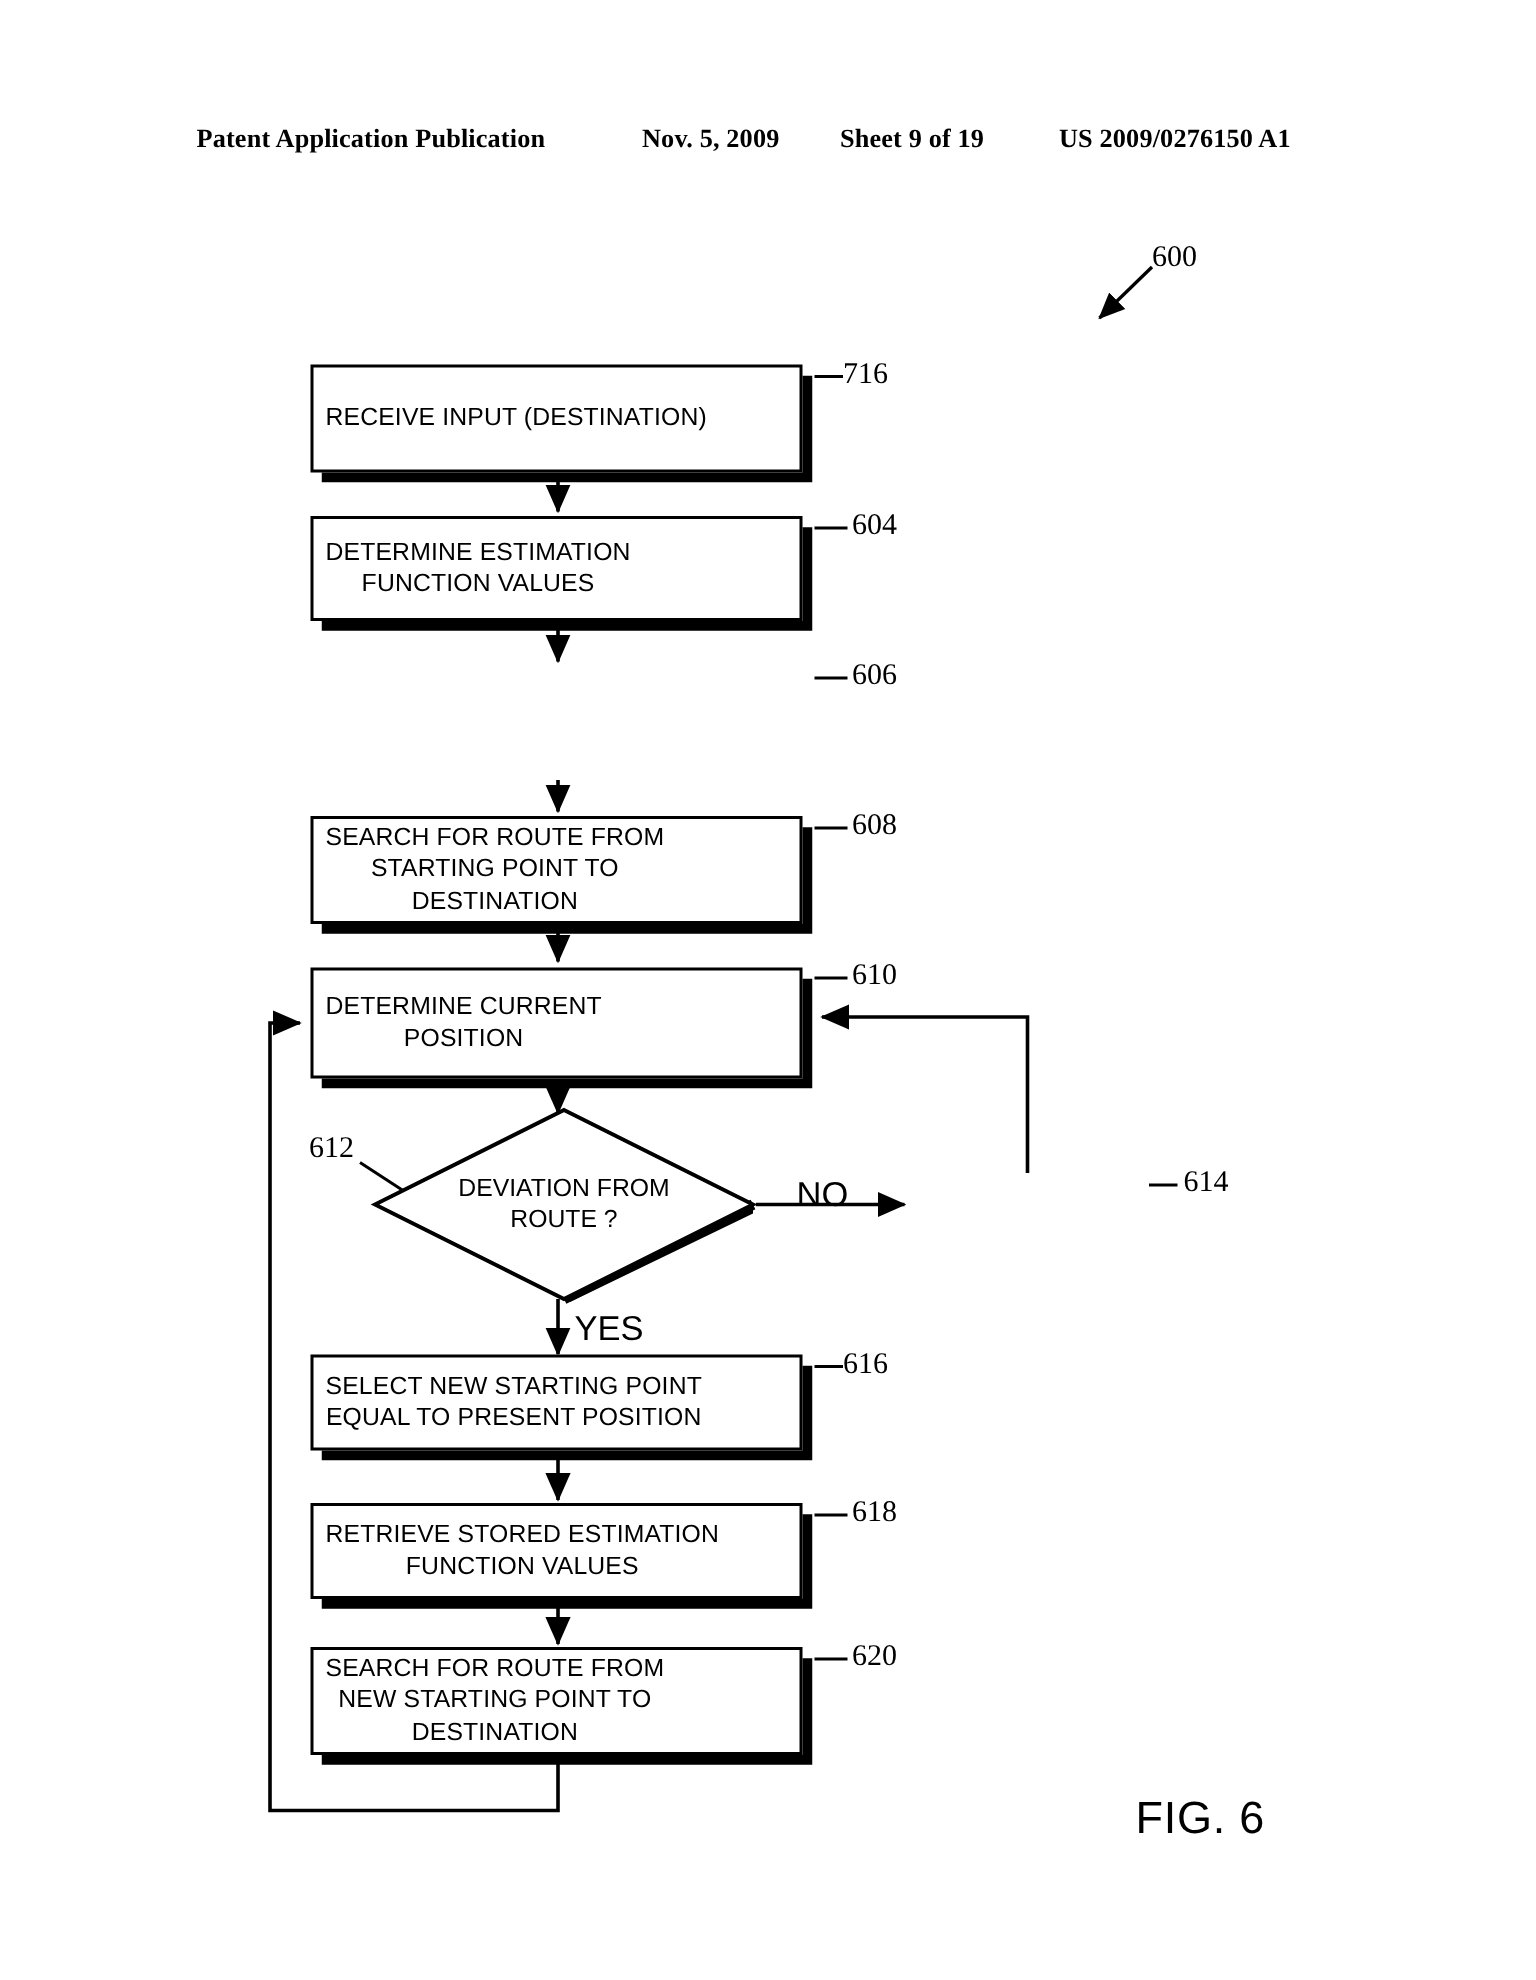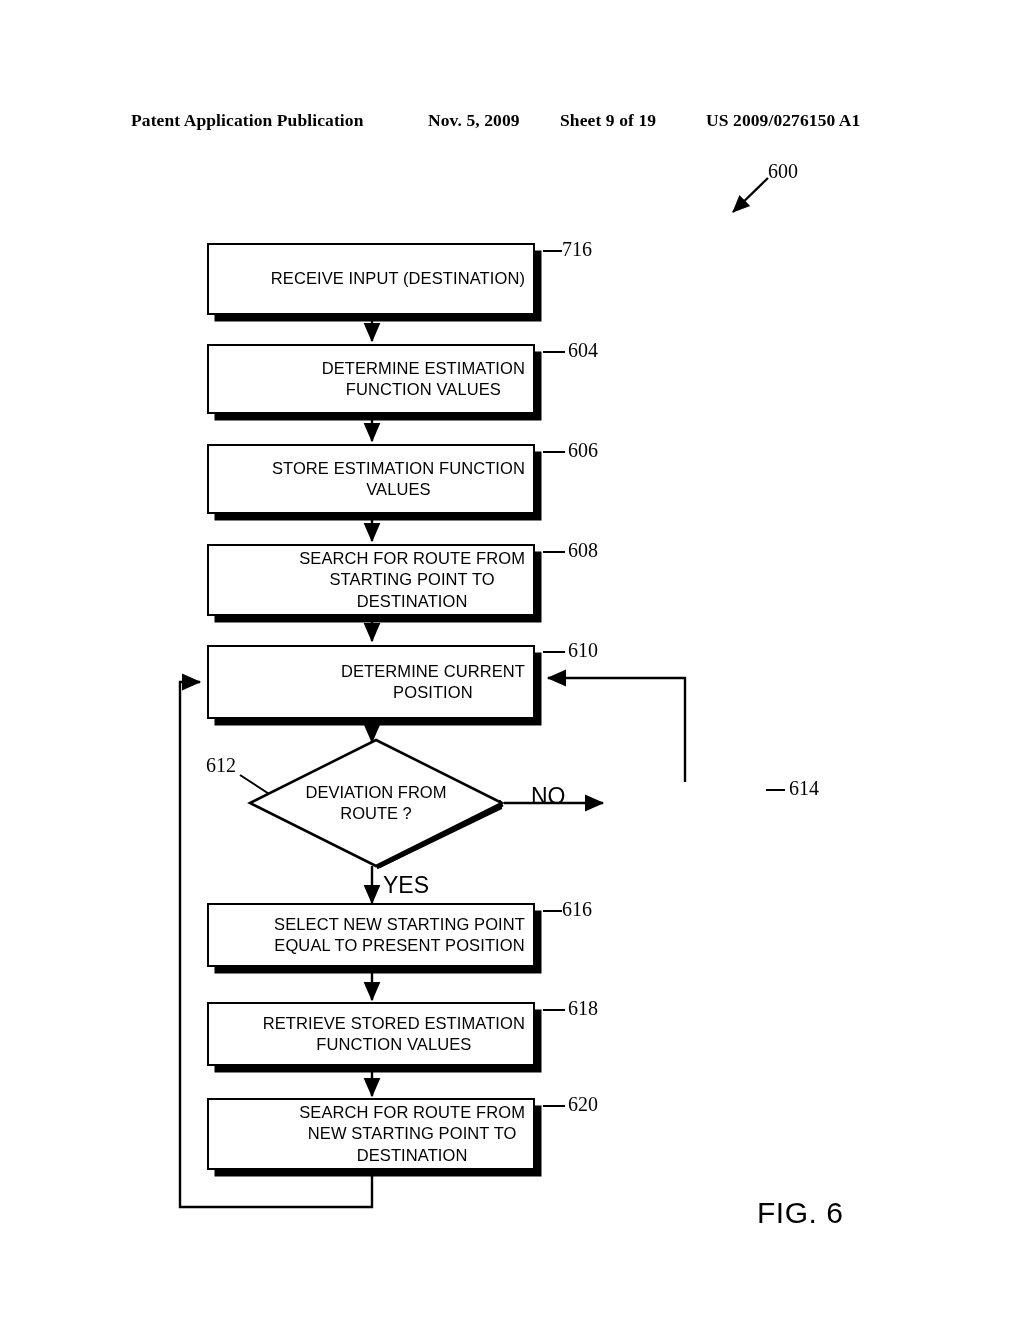--- a/index.html
+++ b/index.html
@@ -22,21 +22,20 @@
     left: 0;
     top: 82px;
     width: 1024px;
     height: 30px;
     font-family: "Liberation Serif", serif;
     font-weight: bold;
     font-size: 17.5px;
     color: #000;
     letter-spacing: 0.1px;
     white-space: nowrap;
-    margin-top: 28px;
   }
   #patent-header .hdr {
     position: absolute;
     top: 0;
   }
   .hdr-pub   { left: 131px; }
   .hdr-date  { left: 428px; }
   .hdr-sheet { left: 560px; }
   .hdr-num   { left: 706px; }
 
@@ -50,21 +49,21 @@
   }
 
   
   .node {
     position: absolute;
     box-sizing: border-box;
     background: #ffffff;
     border: 2.5px solid #000;
     display: flex;
     align-items: center;
-    justify-content: flex-end;
+    justify-content: flex-start;
     text-align: center;
     color: #000;
     font-size: 16.5px;
     font-weight: 500;
     line-height: 1.28;
     letter-spacing: 0.1px;
     
     box-shadow: 7px 7px 0 -0.5px #000;
   }
   .node .node-label {
@@ -193,24 +192,20 @@
 
   <div class="node" id="node-602" style="left:207px; top:243px; width:328px; height:72px;">
     <span class="node-label">RECEIVE INPUT (DESTINATION)</span>
   </div>
 
   <div class="node" id="node-604" style="left:207px; top:344px; width:328px; height:70px;">
     <span class="node-label">DETERMINE ESTIMATION
 FUNCTION VALUES</span>
   </div>
 
-  <div class="node" id="node-606" style="left:207px; top:444px; width:328px; height:70px;">
-    <span class="node-label">STORE ESTIMATION FUNCTION
-VALUES</span>
-  </div>
 
   <div class="node" id="node-608" style="left:207px; top:544px; width:328px; height:72px;">
     <span class="node-label">SEARCH FOR ROUTE FROM
 STARTING POINT TO
 DESTINATION</span>
   </div>
 
   <div class="node" id="node-610" style="left:207px; top:645px; width:328px; height:74px;">
     <span class="node-label">DETERMINE CURRENT
 POSITION</span>

